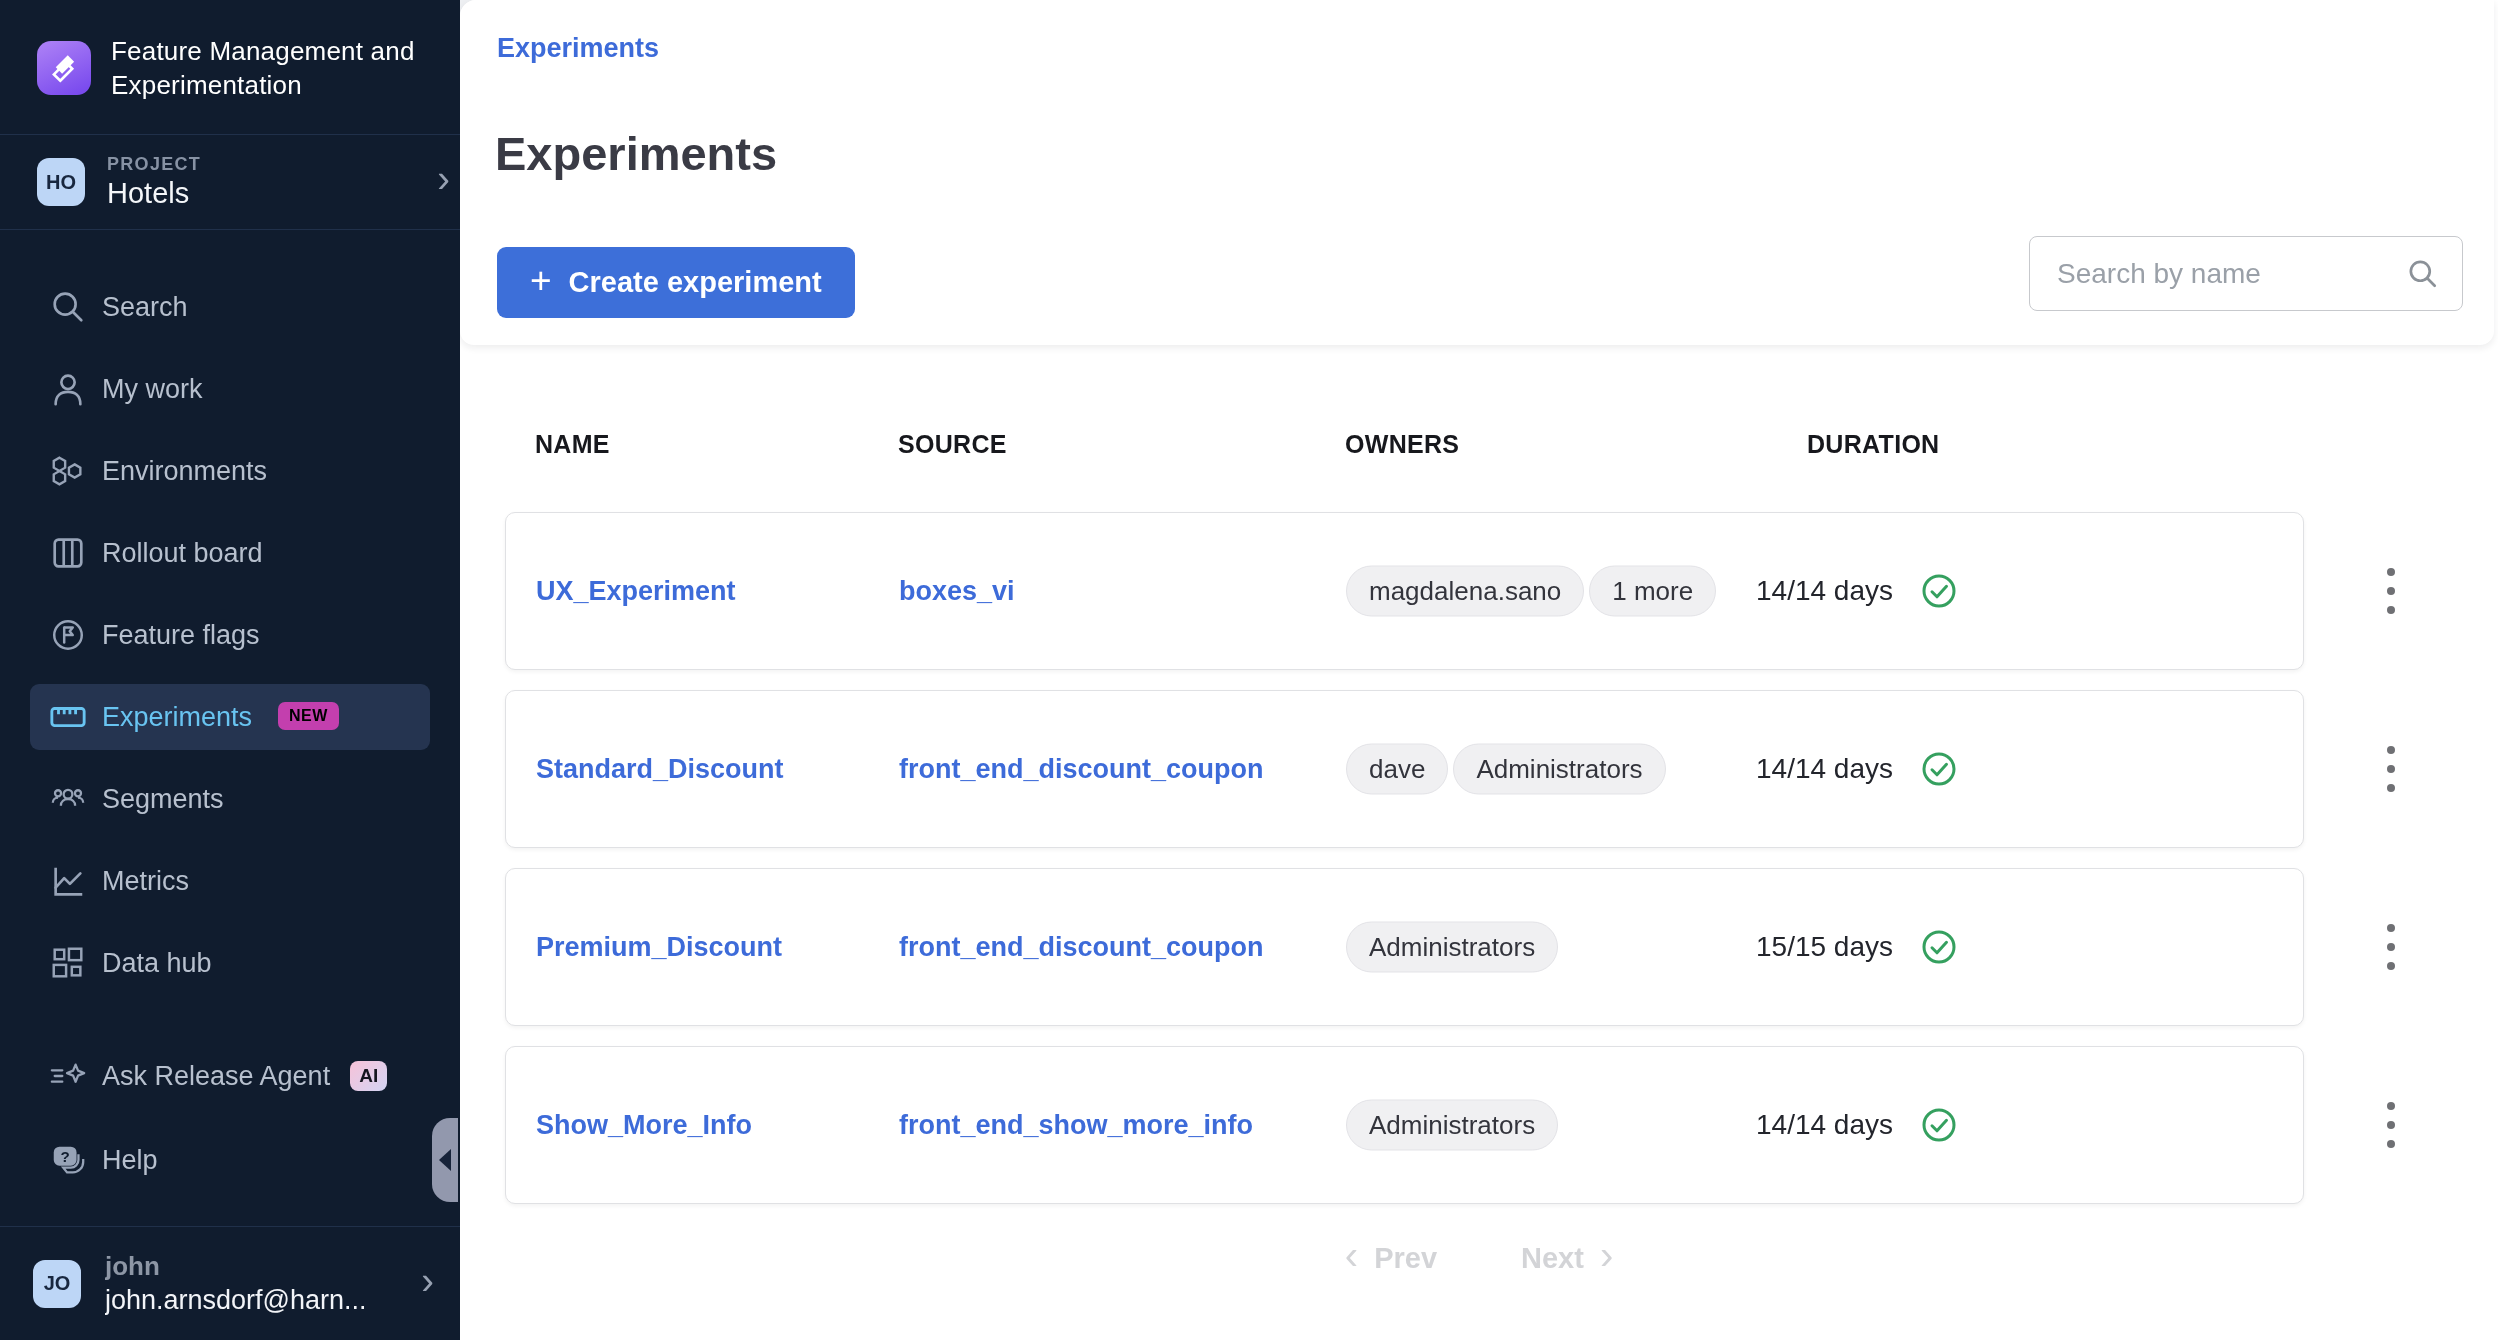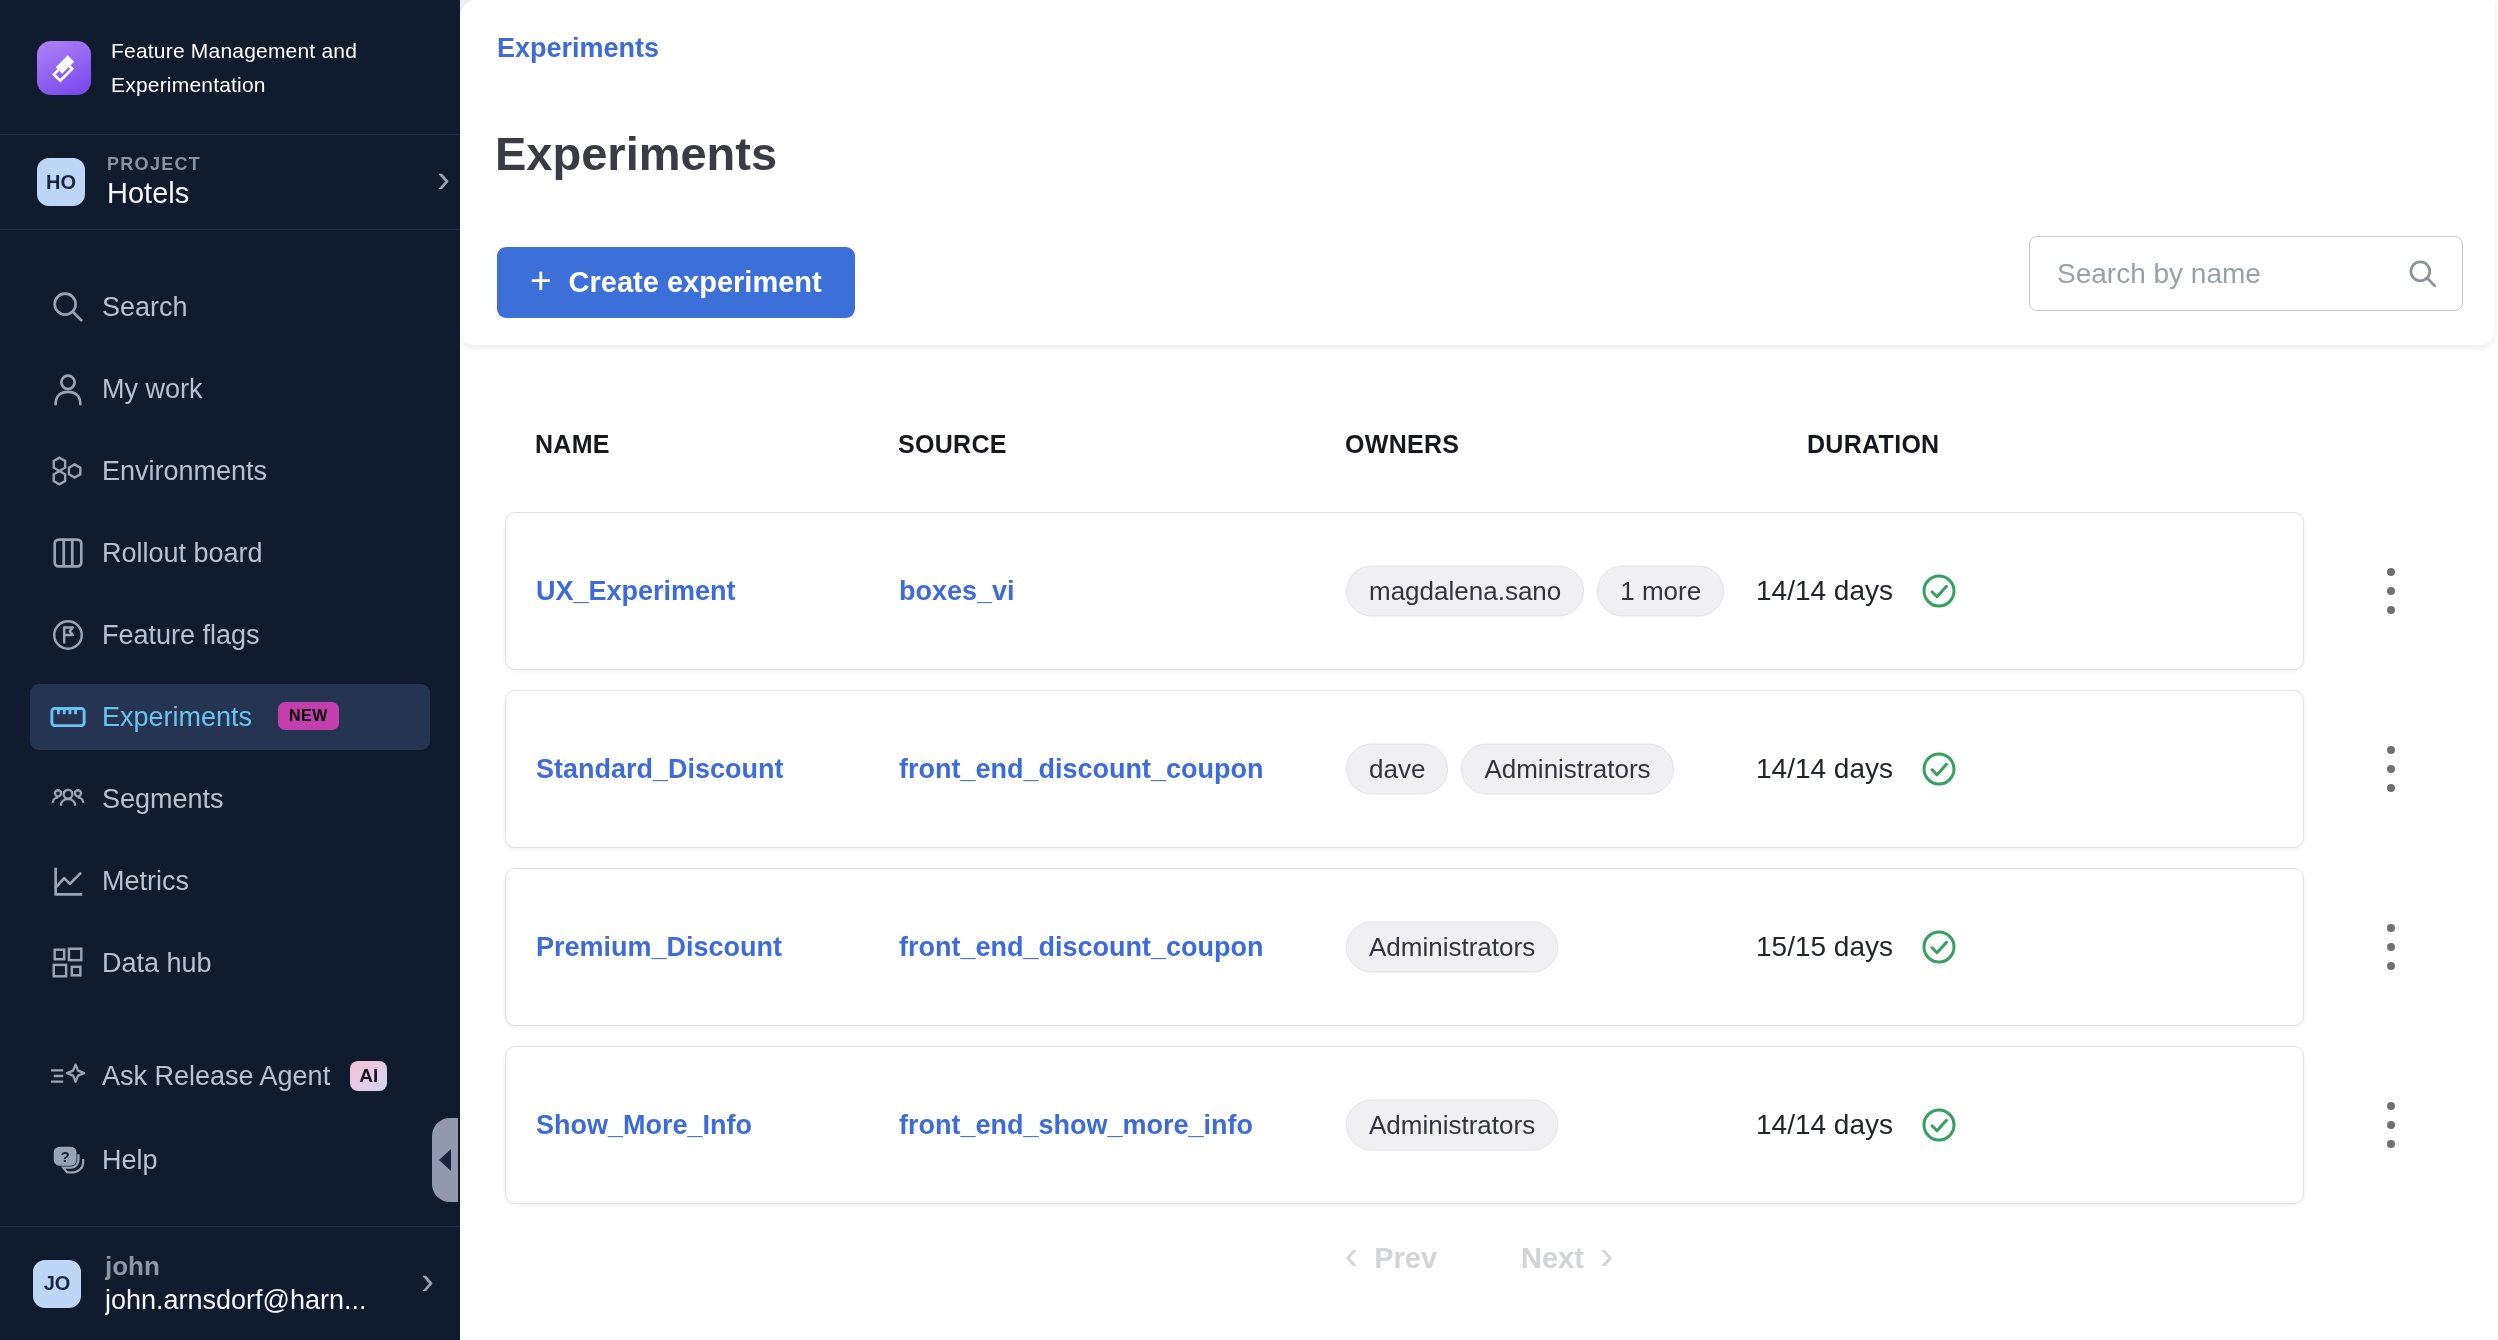--- a/index.html
+++ b/index.html
@@ -15,21 +15,21 @@
   .sidebar {
     position:absolute; left:0; top:0; width:460px; height:1340px;
     background:var(--sidebar-bg,#101c2e); color:#b7c0ce; z-index:5;
   }
   .logo-row { display:flex; align-items:center; gap:20px; padding:34px 28px 32px 37px; }
   .logo-mark {
     width:54px; height:54px; border-radius:14px; flex:0 0 auto;
     background:linear-gradient(155deg,#a97df5 10%,#7a4bee 90%);
     display:flex; align-items:center; justify-content:center;
   }
-  .app-title { color:#fff; font-size:21px; line-height:34px; font-weight:500; letter-spacing:.2px; }
+  .app-title { color:#fff; font-size:26px; line-height:34px; font-weight:500; letter-spacing:.2px; }
 
   .side-divider { border-top:1px solid #20304a; }
 
   .project-row { display:flex; align-items:center; gap:22px; padding:19px 10px 19px 37px; cursor:pointer; }
   .avatar-badge {
     width:48px; height:48px; border-radius:12px; background:#bdd6f6; color:#18273f;
     font-size:20px; font-weight:700; display:flex; align-items:center; justify-content:center; flex:0 0 auto;
   }
   .project-label { font-size:18px; font-weight:600; letter-spacing:1.3px; color:#8792a4; }
   .project-name { font-size:29px; color:#f4f6f9; margin-top:2px; }
@@ -106,21 +106,21 @@
   .col-head { position:absolute; font-size:25px; font-weight:700; color:#17181d; letter-spacing:.3px; }
   .col-0 { left:75px; }  .col-1 { left:438px; }  .col-2 { left:885px; }  .col-3 { left:1347px; }
   .col-head { top:430px; }
 
   .row-card {
     position:absolute; left:45px; width:1799px; height:158px; background:#fff;
     border:1.5px solid #e0e1e4; border-radius:10px; box-shadow:0 2px 4px rgba(20,22,26,.05);
   }
   .cell { position:absolute; top:50%; transform:translateY(-50%); }
   .cell-name { left:30px; }  .cell-source { left:393px; }
-  .cell-owners { left:840px; display:flex; gap:13px; }
+  .cell-owners { left:840px; display:flex; gap:5px; }
   .cell-duration { left:1250px; display:flex; align-items:center; gap:26px; }
   .row-link { font-size:27px; font-weight:700; color:var(--accent-blue,#3d6bd9); cursor:pointer; text-decoration:none; }
   .pill {
     background:#f0f0f2; border:1.5px solid #e3e3e7; border-radius:26px;
     font-size:26px; color:#33343c; padding:9px 22px; white-space:nowrap;
   }
   .duration-text { font-size:28px; color:#23252c; }
   .kebab {
     position:absolute; left:1862px; top:50%; transform:translateY(-50%);
     width:46px; height:90px; display:flex; flex-direction:column; gap:11px;

